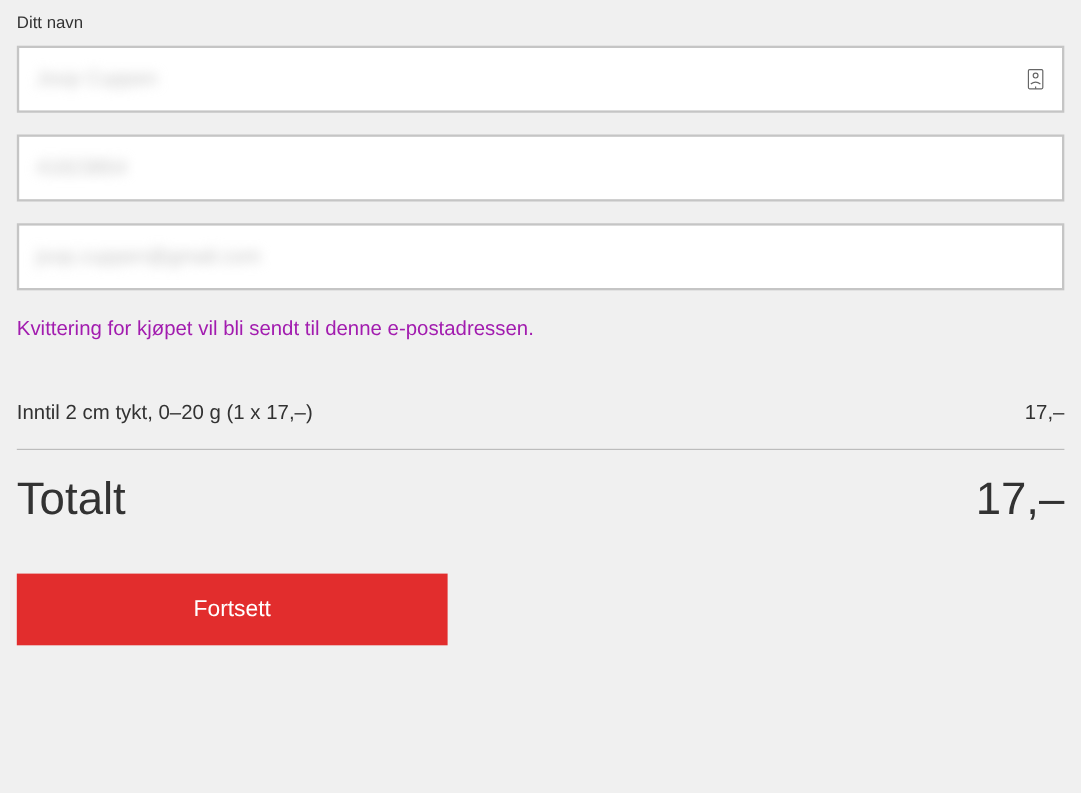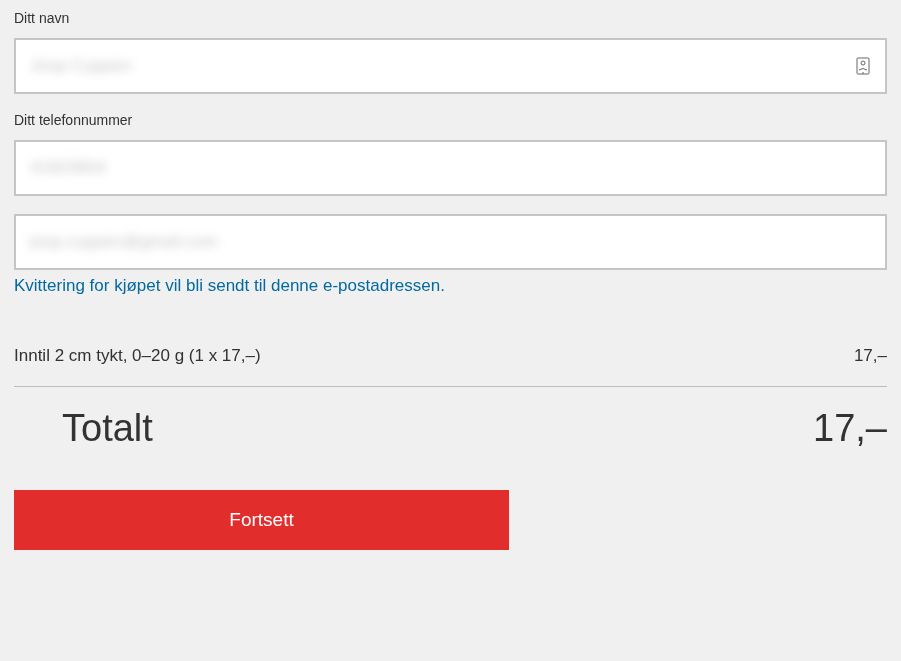--- a/index.html
+++ b/index.html
@@ -48,22 +48,22 @@
       display: flex;
       align-items: center;
       justify-content: center;
     }
     .contact-icon svg {
       width: 14px;
       height: 18px;
     }
     .helper-text {
       font-size: 17px;
-      color: #0369a1;
-      margin-top: 6px;
+      color: #a21caf;
+      margin-top: 22px;
       margin-bottom: 30px;
     }
     .line-item {
       display: flex;
       justify-content: space-between;
       align-items: center;
       font-size: 17px;
       color: #323232;
       padding: 20px 0;
       gap: 40px;
@@ -76,33 +76,32 @@
     .total-row {
       display: flex;
       justify-content: space-between;
       align-items: center;
       padding: 20px 0 30px 0;
     }
     .total-label {
       font-size: 38px;
       color: #323232;
       font-weight: 400;
-      margin-left: 48px;
     }
     .total-value {
       font-size: 38px;
       color: #323232;
       font-weight: 400;
     }
     .continue-button {
       background-color: #e22d2d;
       color: #ffffff;
       border: none;
       font-size: 19px;
-      width: 495px;
+      width: 359px;
       height: 60px;
       cursor: pointer;
       font-family: inherit;
       margin-top: 10px;
     }
   </style>
 </head>
 <body>
 
 
@@ -116,21 +115,20 @@
         <rect x="1" y="1" width="12" height="16" rx="1"></rect>
         <circle cx="7" cy="6" r="2"></circle>
         <path d="M3 13 Q7 10 11 13"></path>
         <path d="M7 15 L7 17"></path>
       </svg>
     </span>
   </div>
 </div>
 
 <div class="form-group">
-  <label class="form-label">Ditt telefonnummer</label>
   <div class="input-wrapper">
     <input type="text" class="form-input" value="41823854" style="">
   </div>
 </div>
 
 <div class="form-group">
   <div class="input-wrapper">
     <input type="text" class="form-input" value="joop.cuppen@gmail.com" style="">
   </div>
   <p class="helper-text">Kvittering for kjøpet vil bli sendt til denne e-postadressen.</p>

